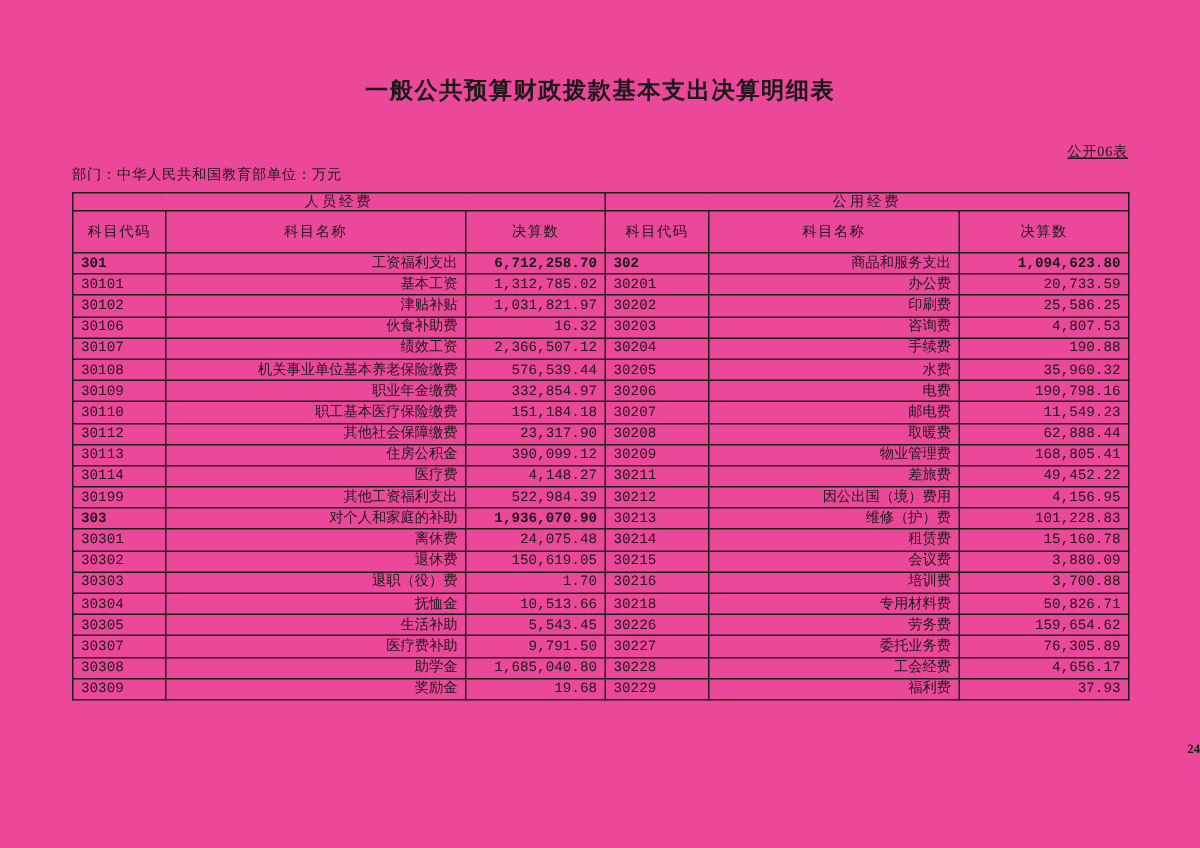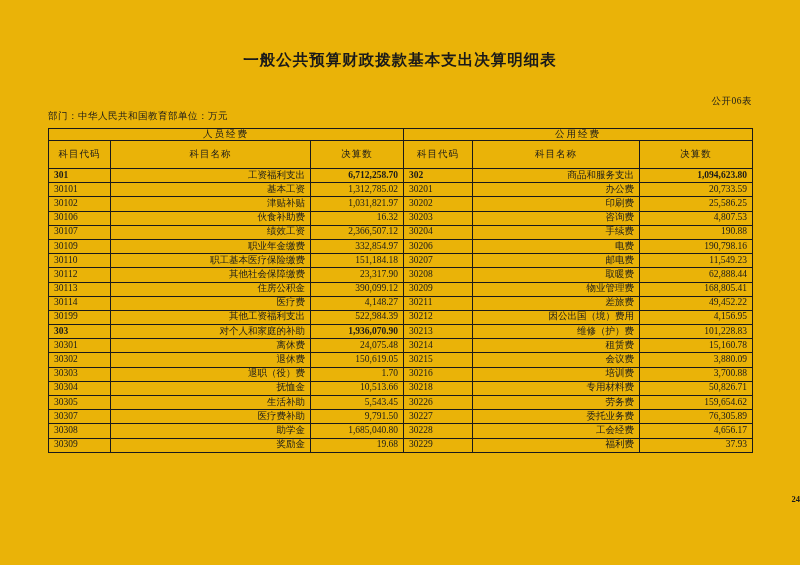--- a/index.html
+++ b/index.html
@@ -4,21 +4,21 @@
 <style>
   html, body {
     margin: 0;
     padding: 0;
     background: #ffffff;
   }
   .page {
     position: relative;
     width: 800px;
     height: 565px;
-    background: #eab308;
+    background: #ec4899;
     font-family: "Liberation Serif", "DejaVu Serif", serif;
     color: #1a1a1a;
     overflow: hidden;
   }
   .title {
     position: absolute;
     top: 50px;
     left: 0;
     width: 100%;
     margin: 0;
@@ -28,38 +28,40 @@
     letter-spacing: 1px;
   }
   .meta-code {
     position: absolute;
     top: 95px;
     left: 48px;
     width: 704px;
     text-align: right;
     font-size: 9.5px;
     letter-spacing: 0.5px;
+    text-decoration: underline;
   }
   .meta-row {
     position: absolute;
     top: 110px;
     left: 48px;
     width: 704px;
     display: flex;
     justify-content: flex-start;
     font-size: 9.5px;
     letter-spacing: 0.5px;
   }
   table.budget {
     position: absolute;
     top: 128px;
     left: 48px;
     width: 704px;
     border-collapse: collapse;
     table-layout: fixed;
+    font-family: Liberation Mono, monospace;
   }
   table.budget th, table.budget td {
     border: 1px solid #1a1a1a;
     font-size: 9.5px;
     font-weight: normal;
     padding: 0 5px;
     line-height: 1.05;
     white-space: nowrap;
     overflow: hidden;
   }
@@ -164,20 +166,28 @@
         </tr>
         <tr class="data-row">
           <td class="code">30107</td>
           <td class="name indent">绩效工资</td>
           <td class="value">2,366,507.12</td>
           <td class="code">30204</td>
           <td class="name indent">手续费</td>
           <td class="value">190.88</td>
         </tr>
         <tr class="data-row">
+          <td class="code">30108</td>
+          <td class="name indent">机关事业单位基本养老保险缴费</td>
+          <td class="value">576,539.44</td>
+          <td class="code">30205</td>
+          <td class="name indent">水费</td>
+          <td class="value">35,960.32</td>
+        </tr>
+        <tr class="data-row">
           <td class="code">30109</td>
           <td class="name indent">职业年金缴费</td>
           <td class="value">332,854.97</td>
           <td class="code">30206</td>
           <td class="name indent">电费</td>
           <td class="value">190,798.16</td>
         </tr>
         <tr class="data-row">
           <td class="code">30110</td>
           <td class="name indent">职工基本医疗保险缴费</td>

